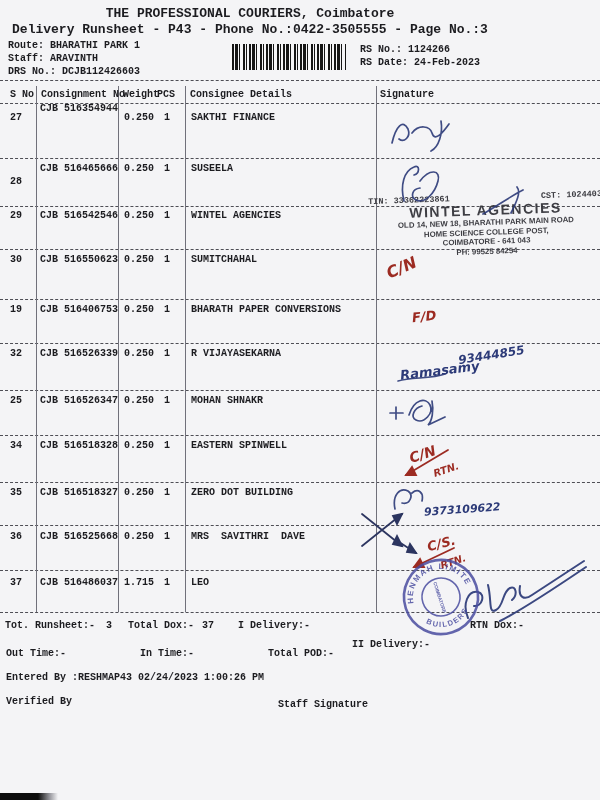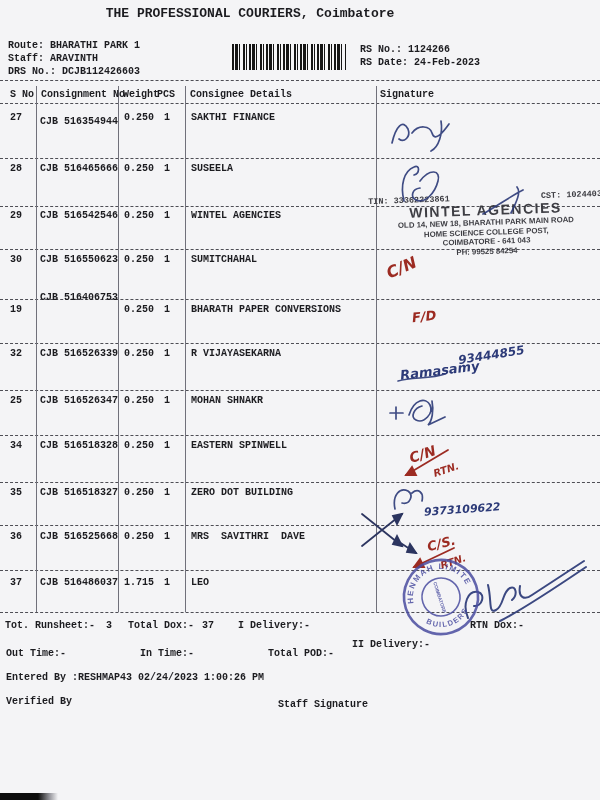--- a/index.html
+++ b/index.html
@@ -23,20 +23,21 @@
   .ovl{position:absolute;left:0;top:0;pointer-events:none;}
   .corner{position:absolute;left:0;top:793px;width:58px;height:7px;
      background:linear-gradient(90deg,#0c0c0c 0 38px,#9a9aa0 50px,transparent 58px);}
 </style>
 </head>
 <body>
 
 <div class="page">
 
   <div class="t ctr fs13" style="top:6px">THE PROFESSIONAL COURIERS, Coimbatore</div>
+  <div class="t ctr fs13" style="top:22px">Delivery Runsheet - P43 - Phone No.:0422-3505555 - Page No.:3</div>
   <div class="t" style="left:8px;top:40px">Route: BHARATHI PARK 1</div>
   <div class="t" style="left:8px;top:53px">Staff: ARAVINTH</div>
   <div class="t" style="left:8px;top:66px">DRS No.: DCJB112426603</div>
   <div class="barcode"></div>
   <div class="t" style="left:360px;top:44px">RS No.: 1124266</div>
   <div class="t" style="left:360px;top:57px">RS Date: 24-Feb-2023</div>
 
   <div class="hr" style="top:80px"></div>
   <div class="hr" style="top:103px"></div>
   <div class="hr" style="top:158px"></div>
@@ -58,27 +59,27 @@
 
   <div class="t" style="left:10px;top:89px">S No</div>
   <div class="t" style="left:41px;top:89px">Consignment No</div>
   <div class="t" style="left:123px;top:89px">Weight</div>
   <div class="t" style="left:157px;top:89px">PCS</div>
   <div class="t" style="left:190px;top:89px">Consignee Details</div>
   <div class="t" style="left:380px;top:89px">Signature</div>
 
   <div>
     <span class="t" style="left:10px;top:112px">27</span>
-    <span class="t" style="left:40px;top:116px">CJB 516354944</span>
+    <span class="t" style="left:40px;top:103px">CJB 516354944</span>
     <span class="t" style="left:124px;top:112px">0.250</span>
     <span class="t" style="left:164px;top:112px">1</span>
     <span class="t" style="left:191px;top:112px">SAKTHI FINANCE</span>
   </div>
   <div>
-    <span class="t" style="left:10px;top:163px">28</span>
+    <span class="t" style="left:10px;top:176px">28</span>
     <span class="t" style="left:40px;top:163px">CJB 516465666</span>
     <span class="t" style="left:124px;top:163px">0.250</span>
     <span class="t" style="left:164px;top:163px">1</span>
     <span class="t" style="left:191px;top:163px">SUSEELA</span>
   </div>
   <div>
     <span class="t" style="left:10px;top:210px">29</span>
     <span class="t" style="left:40px;top:210px">CJB 516542546</span>
     <span class="t" style="left:124px;top:210px">0.250</span>
     <span class="t" style="left:164px;top:210px">1</span>
@@ -86,21 +87,21 @@
   </div>
   <div>
     <span class="t" style="left:10px;top:254px">30</span>
     <span class="t" style="left:40px;top:254px">CJB 516550623</span>
     <span class="t" style="left:124px;top:254px">0.250</span>
     <span class="t" style="left:164px;top:254px">1</span>
     <span class="t" style="left:191px;top:254px">SUMITCHAHAL</span>
   </div>
   <div>
     <span class="t" style="left:10px;top:304px">19</span>
-    <span class="t" style="left:40px;top:292px">CJB 516406753</span>
+    <span class="t" style="left:40px;top:304px">CJB 516406753</span>
     <span class="t" style="left:124px;top:304px">0.250</span>
     <span class="t" style="left:164px;top:304px">1</span>
     <span class="t" style="left:191px;top:304px">BHARATH PAPER CONVERSIONS</span>
   </div>
   <div>
     <span class="t" style="left:10px;top:348px">32</span>
     <span class="t" style="left:40px;top:348px">CJB 516526339</span>
     <span class="t" style="left:124px;top:348px">0.250</span>
     <span class="t" style="left:164px;top:348px">1</span>
     <span class="t" style="left:191px;top:348px">R VIJAYASEKARNA</span>

